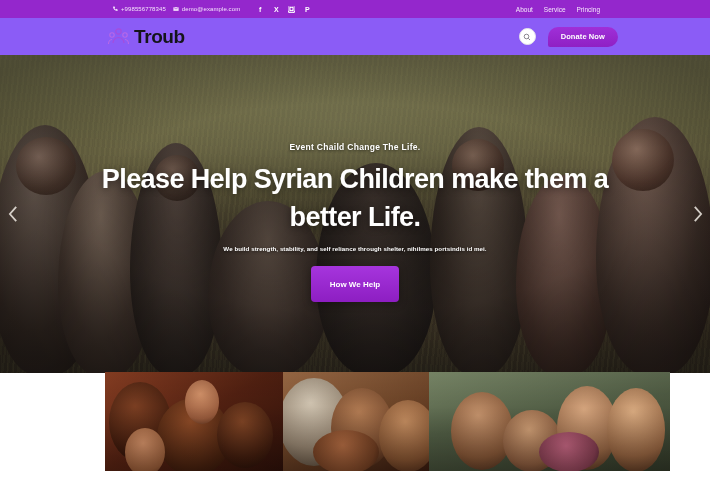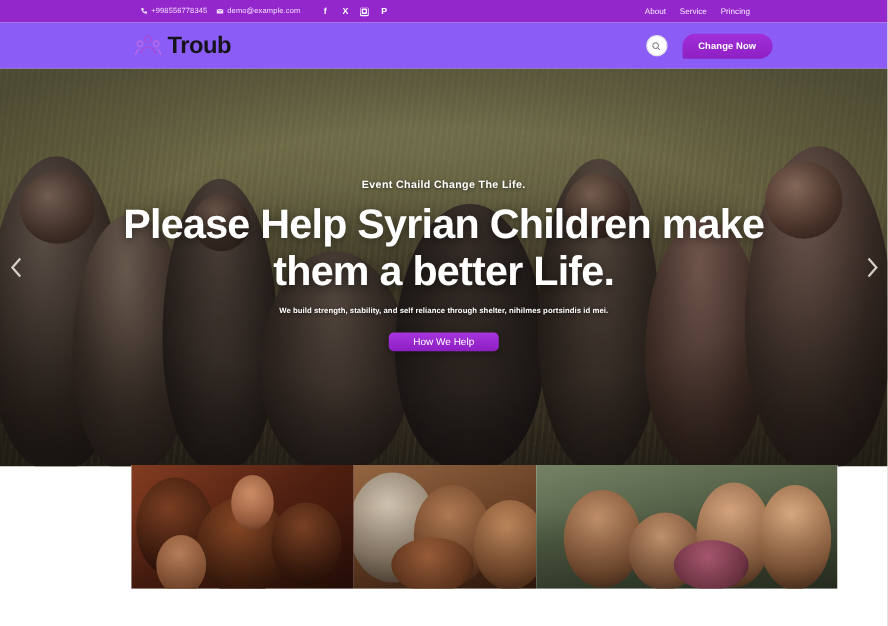--- a/index.html
+++ b/index.html
@@ -128,38 +128,38 @@
     text-align: center; z-index: 4;
   }
   .eyebrow {
     margin-top: 87px;
     font-size: 8.5px; font-weight: 700; color: #ffffff;
     letter-spacing: .3px;
     text-shadow: 0 1px 3px rgba(0,0,0,.55);
   }
   .hero-title {
     margin-top: 8px;
-    font-size: 33px; line-height: 38px;
+    font-size: 27px; line-height: 38px;
     font-weight: 700; color: #ffffff;
     letter-spacing: -0.6px;
     text-shadow: 0 2px 7px rgba(0,0,0,.45);
     padding: 0 70px;
   }
   .hero-sub {
     margin-top: 9px;
     font-size: 6.2px; font-weight: 700; color:#ffffff;
     text-shadow: 0 1px 3px rgba(0,0,0,.6);
     letter-spacing: .05px;
   }
   .hero-cta {
     margin: 14px auto 0;
-    width: 88px; height: 15px;
+    width: 88px; height: 36px;
     background: linear-gradient(180deg,#a635dd 0%, #8d1ec2 100%);
     border-radius: 4px;
-    color:#fff; font-size:8px; font-weight:400;
+    color:#fff; font-size:8px; font-weight:700;
     display:flex; align-items:center; justify-content:center;
     cursor:pointer; border:none;
     box-shadow: 0 2px 8px rgba(0,0,0,.3);
   }
 
   .hero-arrow {
     position:absolute; top:50%; transform:translateY(-50%);
     width:16px; height:26px; z-index:5; cursor:pointer;
     display:flex; align-items:center; justify-content:center;
     opacity:.85;
@@ -266,21 +266,21 @@
 
     <div class="nav-right">
       <button class="search-btn">
         <span>
           <svg viewBox="0 0 16 16">
               <circle cx="7" cy="7" r="4.6"></circle>
               <line x1="10.6" y1="10.6" x2="14" y2="14"></line>
             </svg>
         </span>
       </button>
-      <button class="donate-btn">Change Now</button>
+      <button class="donate-btn">Donate Now</button>
     </div>
   </div>
 
   <div class="hero">
     <div class="hero-photo">
       <div class="hp-base"></div>
       <div class="hp-grass"></div>
       <div class="fig f1"></div>
         <div class="fig-head h1"></div>
       <div class="fig f2"></div>

